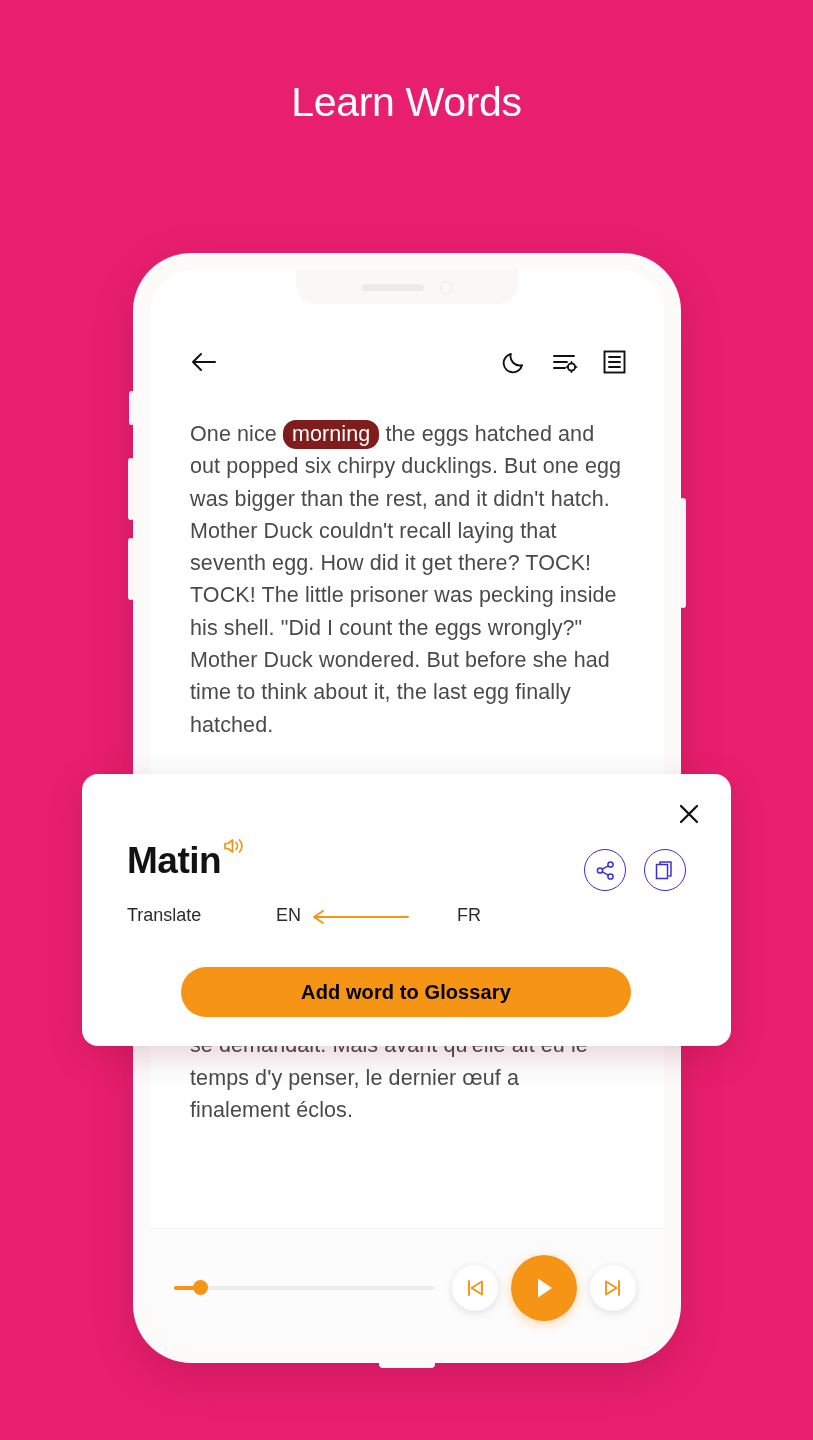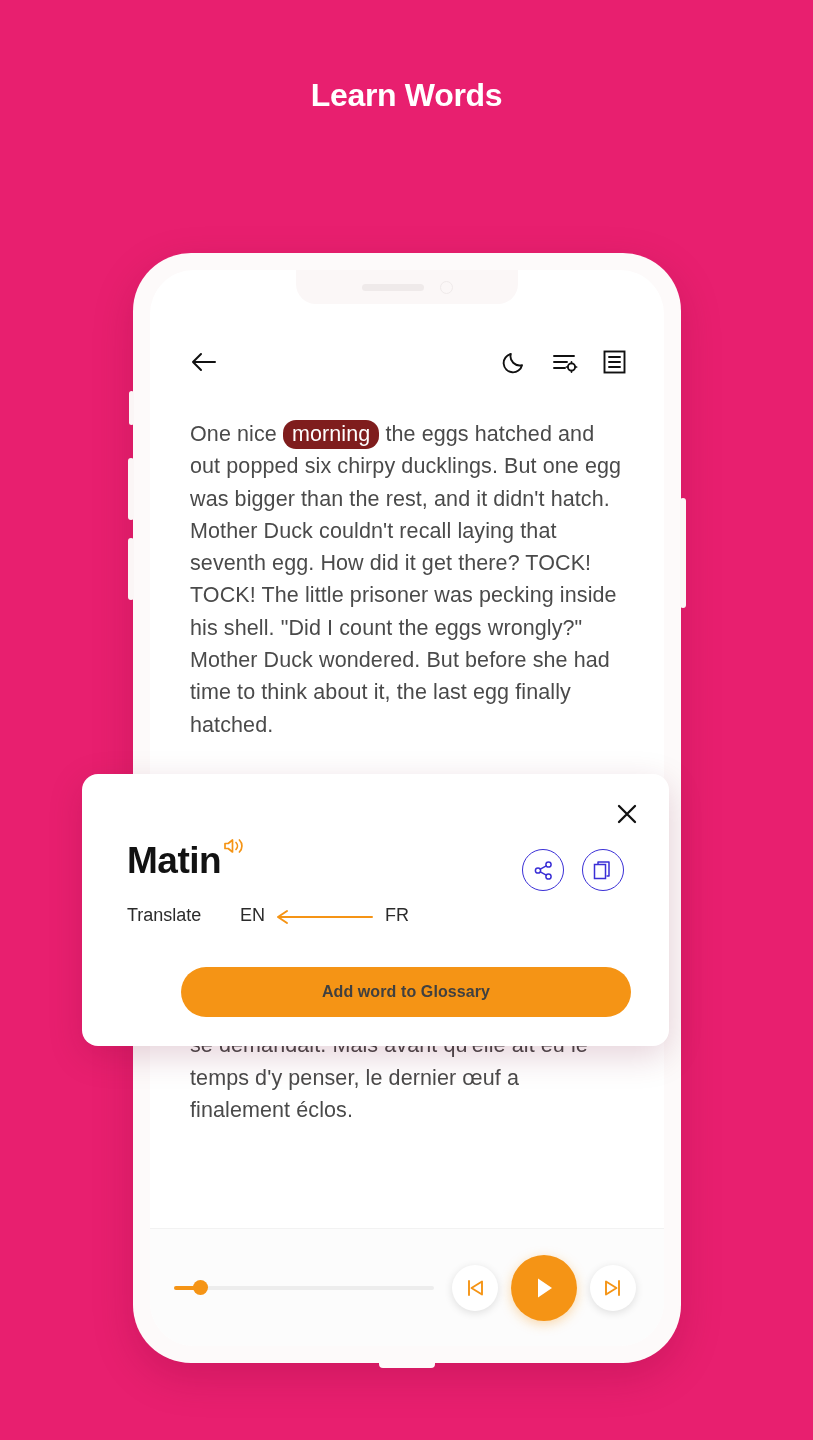--- a/index.html
+++ b/index.html
@@ -17,22 +17,22 @@
   }
 
   
   .headline {
     position: absolute;
     top: 72px;
     left: 0;
     width: 813px;
     text-align: center;
     color: #ffffff;
-    font-size: 32px;
-    font-weight: bold;
+    font-size: 41px;
+    font-weight: normal;
     line-height: 1.48;
     letter-spacing: -0.3px;
   }
   .headline .line { display: block; }
 
   
   .phone {
     position: absolute;
     left: 133px;
     top: 253px;
@@ -208,21 +208,21 @@
     display: flex; align-items: center; justify-content: center;
     box-shadow: 0 3px 12px rgba(245,148,21,0.35);
     cursor: pointer;
   }
 
   
   .word-modal {
     position: absolute;
     left: 82px;
     top: 774px;
-    width: 587px;
+    width: 649px;
     height: 272px;
     background: #ffffff;
     border-radius: 16px;
     box-shadow: 0 10px 34px rgba(110, 0, 45, 0.18);
     z-index: 20;
   }
   .modal-close {
     position: absolute;
     right: 28px;
     top: 26px;
@@ -265,34 +265,34 @@
     position: absolute;
     left: 45px;
     top: 131px;
     display: flex;
     align-items: flex-end;
     font-size: 18px;
     color: #2b2b2b;
     font-weight: 300;
   }
   .tr-label { width: 113px; }
-  .tr-code { font-size: 18px; color: #2b2b2b; }
+  .tr-code { font-size: 18px; color: #2b2b2b; margin-left: 36px; }
   .tr-arrow { margin: 0 10px; display: flex; align-items: center; }
 
   .glossary-btn {
     position: absolute;
     left: 99px;
     top: 193px;
     width: 450px;
     height: 50px;
     background: #f59415;
     border: none;
     border-radius: 25px;
-    color: #404040;
-    font-size: 16px;
+    color: #000000;
+    font-size: 20px;
     font-weight: bold;
     font-family: "Liberation Sans", sans-serif;
     letter-spacing: 0.1px;
     cursor: pointer;
   }
 </style>
 </head>
 <body>
 
 <div class="headline">

